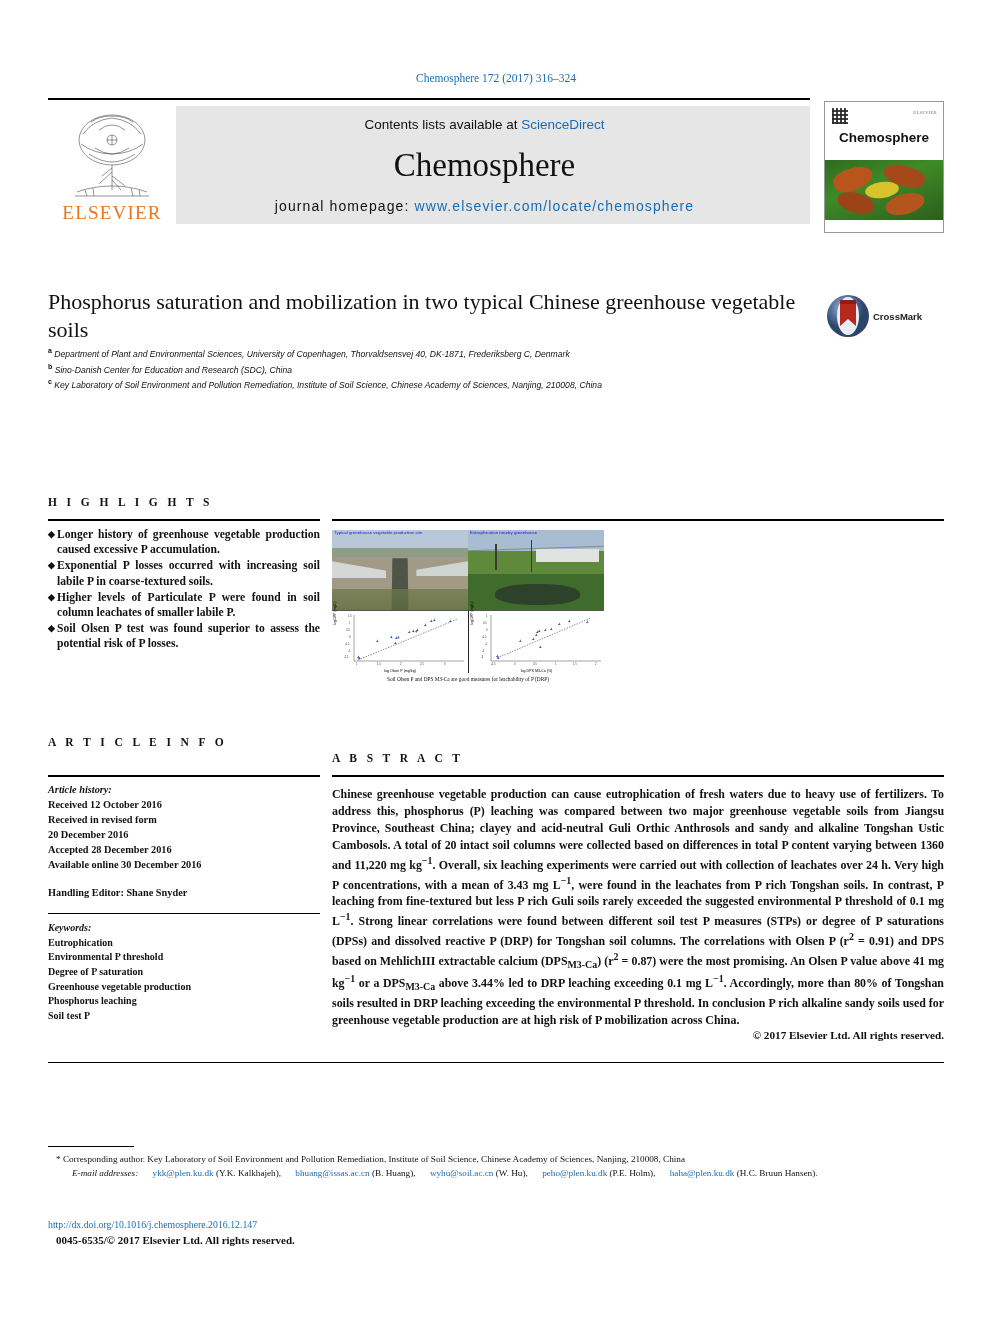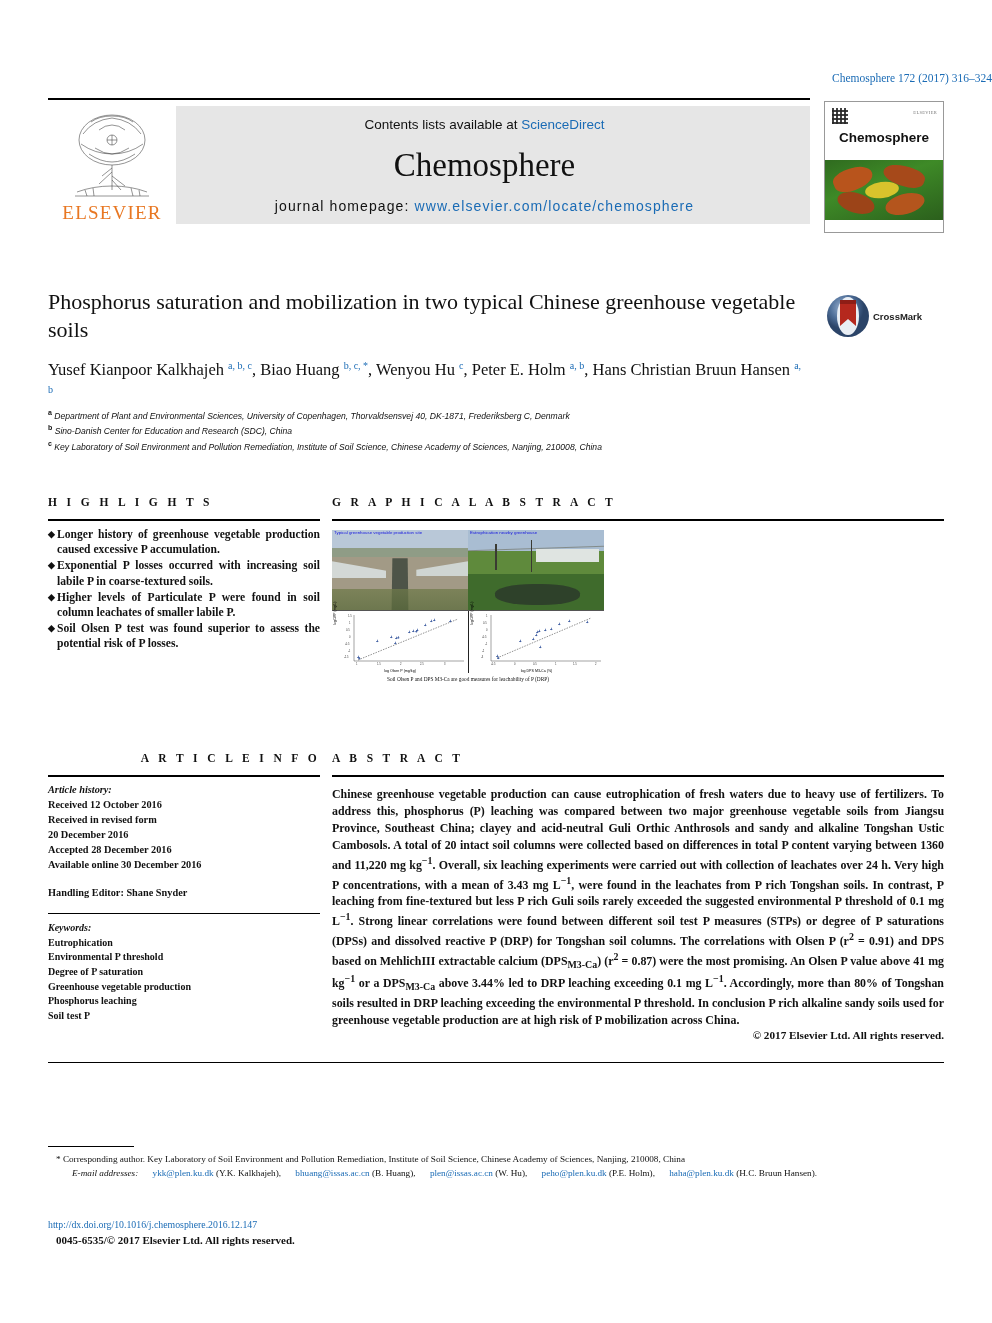--- a/index.html
+++ b/index.html
@@ -20,21 +20,21 @@
     left: 0; top: 0;
     width: 992px;
     height: 1323px;
   }
 
   
   .running-head {
     position: absolute;
     left: 0; top: 72px;
     width: 992px;
-    text-align: right;
+    text-align: center;
     font-size: 11.5px;
     color: #1a6bb5;
     font-family: "Liberation Serif", serif;
   }
 
   
   .masthead {
     position: absolute;
     left: 48px; top: 98px;
     width: 762px;
@@ -269,21 +269,21 @@
   .ga-caption {
     width:272px;
     font-family:"Liberation Serif", serif;
     font-size:5.3px;
     text-align:center;
     padding-top:3px;
     color:#111;
   }
 
   
-  #ainfo-head { top: 752px; text-align: right; }
+  #ainfo-head { top: 736px; }
   #ainfo-rule { position:absolute; left:48px; top:775px; width:272px; }
   .ainfo-body {
     position:absolute; left:48px; top:783px; width:272px;
     font-family:"Liberation Serif", serif;
     font-size: 10.3px;
     line-height: 1.45;
     font-weight: bold;
     color:#111;
   }
   .ainfo-body .it { font-style: italic; }
@@ -403,21 +403,20 @@
         <div class="leaf l2"></div>
       <div class="leaf l3"></div>
         <div class="leaf l4"></div>
       <div class="leaf yellow"></div>
     </div>
     <div class="cover-foot"></div>
   </div>
 
   <div class="title-block">
     <h1 class="art-title">Phosphorus saturation and mobilization in two typical Chinese greenhouse vegetable soils</h1>
-    <div class="authors">Yusef Kianpoor Kalkhajeh <sup>a, b, c</sup>, Biao Huang <sup>b, c, *</sup>, Wenyou Hu <sup>c</sup>, Peter E. Holm <sup>a, b</sup>, Hans Christian Bruun Hansen <sup>a, b</sup></div>
     <div class="aff">
       <div><sup>a</sup> <span>Department of Plant and Environmental Sciences, University of Copenhagen, Thorvaldsensvej 40, DK-1871, Frederiksberg C, Denmark</span></div>
       <div><sup>b</sup> <span>Sino-Danish Center for Education and Research (SDC), China</span></div>
       <div><sup>c</sup> <span>Key Laboratory of Soil Environment and Pollution Remediation, Institute of Soil Science, Chinese Academy of Sciences, Nanjing, 210008, China</span></div>
     </div>
   </div>
 
   <div class="crossmark">
     <svg width="44" height="44" viewBox="0 0 44 44">
       <defs>
@@ -449,21 +448,20 @@
     <div class="hl-item">
       <span class="hl-bullet">◆</span>
       <span class="hl-text">Higher levels of Particulate P were found in soil column leachates of smaller labile P.</span>
     </div>
     <div class="hl-item">
       <span class="hl-bullet">◆</span>
       <span class="hl-text">Soil Olsen P test was found superior to assess the potential risk of P losses.</span>
     </div>
   </div>
 
-  <div class="sec-head col-right" id="ga-head">G R A P H I C A L   A B S T R A C T</div>
   <div class="rule-thick" id="ga-rule"></div>
   <div class="ga-box">
     <div class="ga-photos">
       <div class="photo p1">
         <div class="cap">Typical greenhouse vegetable production site</div>
         <div class="gh-l"></div>
           <div class="gh-r"></div>
           <div class="road"></div>
           <div class="grass"></div>
       </div>
@@ -614,18 +612,18 @@
   <div class="sec-head col-right" id="abs-head">A B S T R A C T</div>
   <div class="rule-thick" id="abs-rule"></div>
   <div class="abs-body">Chinese greenhouse vegetable production can cause eutrophication of fresh waters due to heavy use of fertilizers. To address this, phosphorus (P) leaching was compared between two major greenhouse vegetable soils from Jiangsu Province, Southeast China; clayey and acid-neutral Guli Orthic Anthrosols and sandy and alkaline Tongshan Ustic Cambosols. A total of 20 intact soil columns were collected based on differences in total P content varying between 1360 and 11,220 mg kg<sup>−1</sup>. Overall, six leaching experiments were carried out with collection of leachates over 24 h. Very high P concentrations, with a mean of 3.43 mg L<sup>−1</sup>, were found in the leachates from P rich Tongshan soils. In contrast, P leaching from fine-textured but less P rich Guli soils rarely exceeded the suggested environmental P threshold of 0.1 mg L<sup>−1</sup>. Strong linear correlations were found between different soil test P measures (STPs) or degree of P saturations (DPSs) and dissolved reactive P (DRP) for Tongshan soil columns. The correlations with Olsen P (r<sup>2</sup> = 0.91) and DPS based on MehlichIII extractable calcium (DPS<sub>M3-Ca</sub>) (r<sup>2</sup> = 0.87) were the most promising. An Olsen P value above 41 mg kg<sup>−1</sup> or a DPS<sub>M3-Ca</sub> above 3.44% led to DRP leaching exceeding 0.1 mg L<sup>−1</sup>. Accordingly, more than 80% of Tongshan soils resulted in DRP leaching exceeding the environmental P threshold. In conclusion P rich alkaline sandy soils used for greenhouse vegetable production are at high risk of P mobilization across China.</div>
   <div class="abs-copy">© 2017 Elsevier Ltd. All rights reserved.</div>
 
   <div id="bottom-rule"></div>
 
   <div id="fn-rule"></div>
   <div class="footnote">
     <div class="ind">* Corresponding author. Key Laboratory of Soil Environment and Pollution Remediation, Institute of Soil Science, Chinese Academy of Sciences, Nanjing, 210008, China</div>
-    <div class="ind2"><span class="it">E-mail addresses:</span> <span class="link">ykk@plen.ku.dk</span> (Y.K. Kalkhajeh), <span class="link">bhuang@issas.ac.cn</span> (B. Huang), <span class="link">plen@issas.ac.cn</span> (W. Hu), <span class="link">peho@plen.ku.dk</span> (P.E. Holm), <span class="link">haha@plen.ku.dk</span> (H.C. Bruun Hansen).</div>
+    <div class="ind2"><span class="it">E-mail addresses:</span> <span class="link">ykk@plen.ku.dk</span> (Y.K. Kalkhajeh), <span class="link">bhuang@issas.ac.cn</span> (B. Huang), <span class="link">wyhu@soil.ac.cn</span> (W. Hu), <span class="link">peho@plen.ku.dk</span> (P.E. Holm), <span class="link">haha@plen.ku.dk</span> (H.C. Bruun Hansen).</div>
   </div>
   <div class="doi-line">http://dx.doi.org/10.1016/j.chemosphere.2016.12.147</div>
   <div class="copy-line">0045-6535/© 2017 Elsevier Ltd. All rights reserved.</div>
 
 </div>
 
 </body></html>

